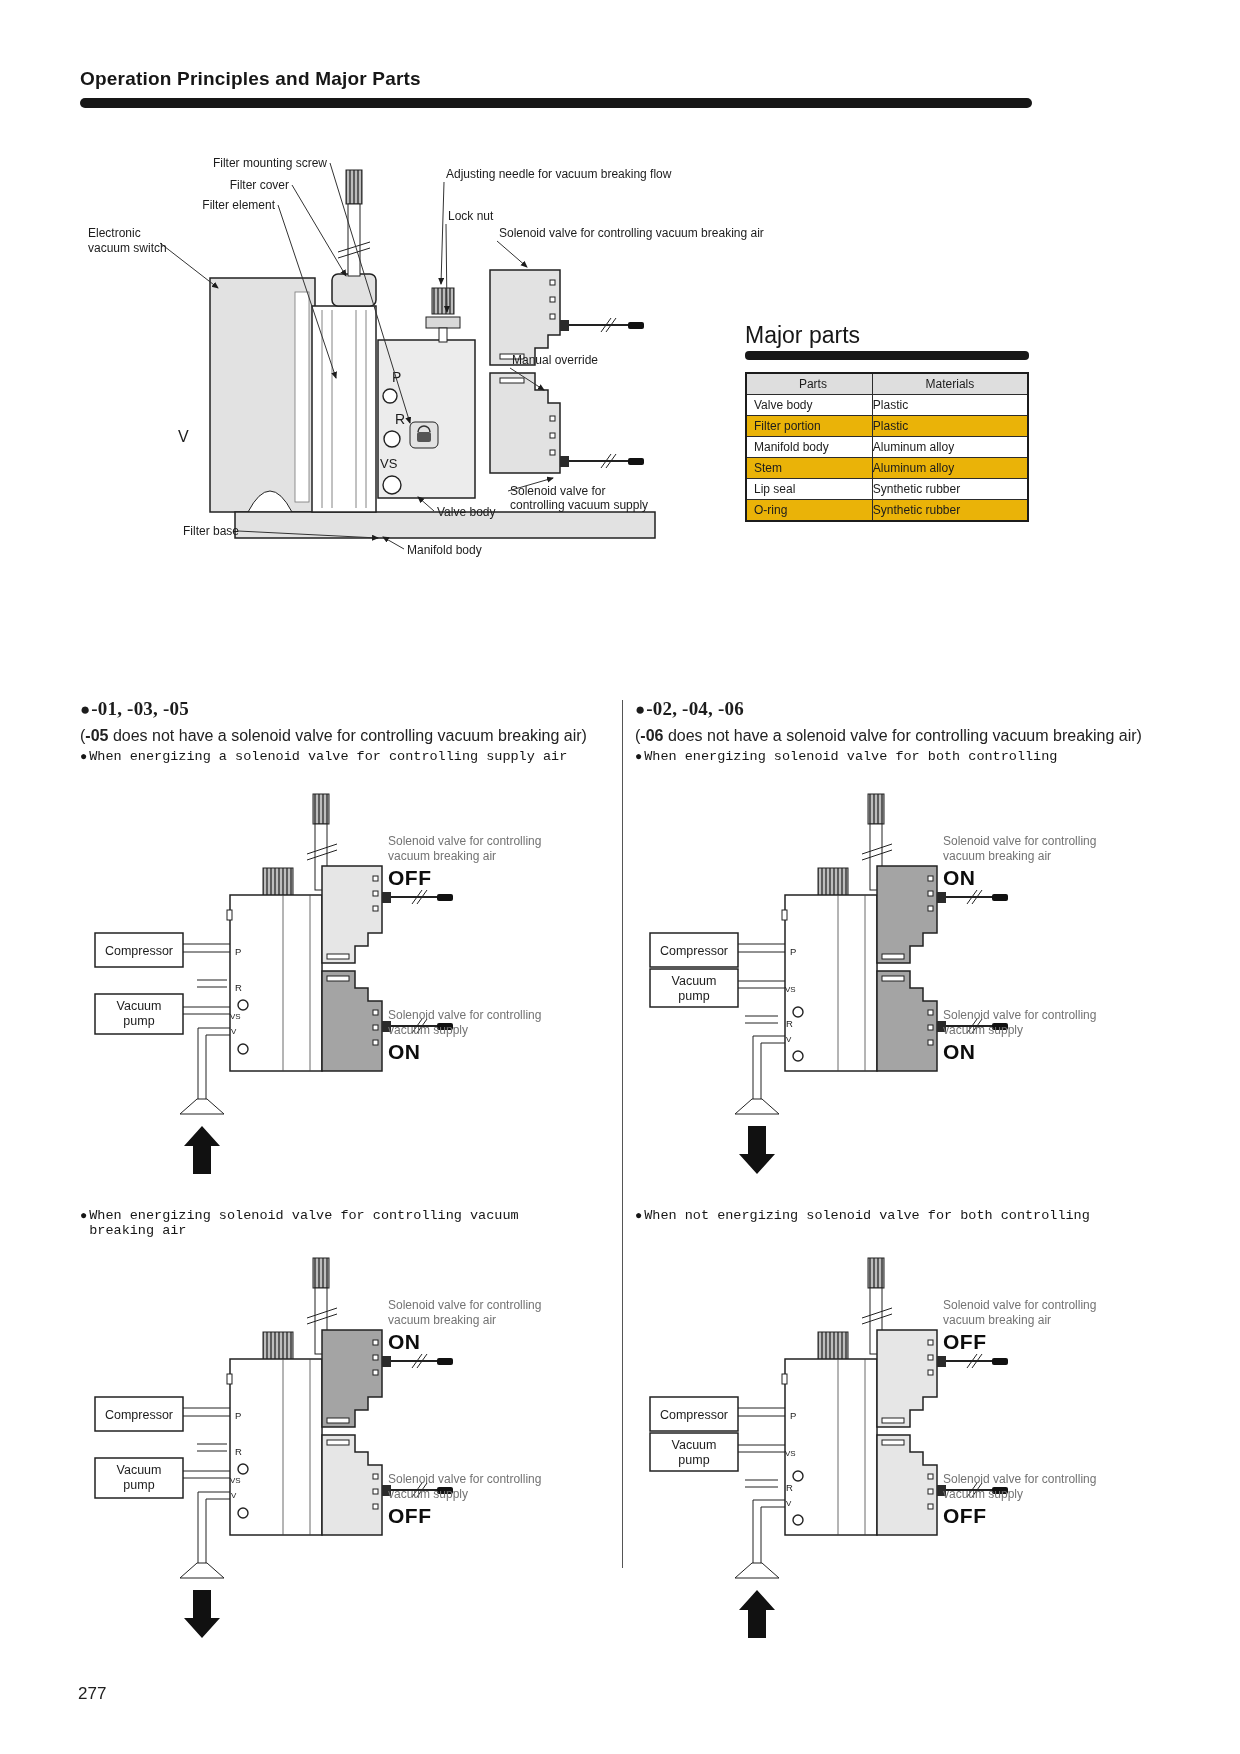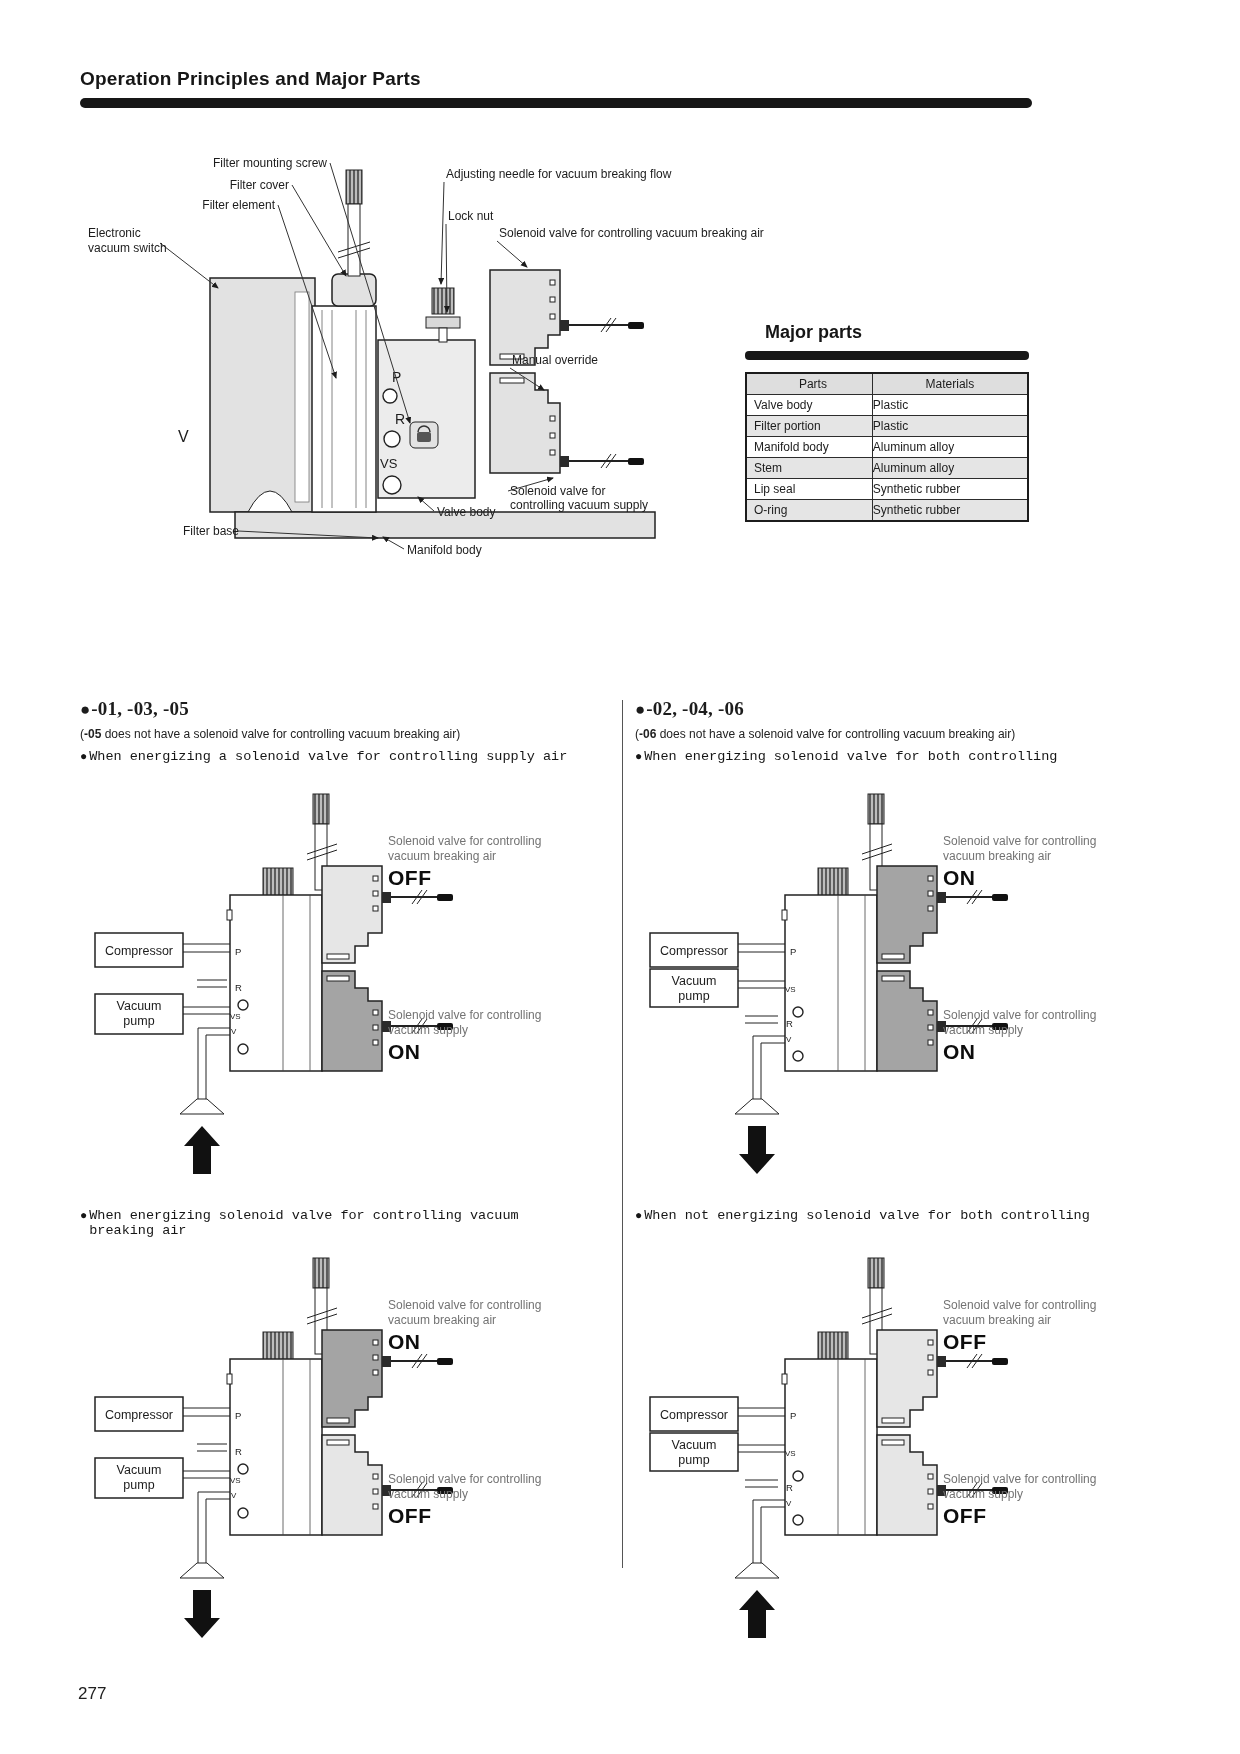--- a/index.html
+++ b/index.html
@@ -1,35 +1,35 @@
 <!DOCTYPE html>
 <html><head>
 <meta charset="utf-8">
 <style>
   html,body{margin:0;padding:0;background:#888;}
   .page{position:relative;width:1240px;height:1754px;background:#ffffff;
         font-family:"Liberation Sans",sans-serif;color:#1c1c1c;overflow:hidden;}
   .abs{position:absolute;}
   .page-title{font-size:19px;font-weight:bold;color:#161616;letter-spacing:.2px;}
   .title-bar{background:#171717;border-radius:5px;}
-  .section-title{font-size:18px;font-weight:bold;color:#161616;margin-left:20px;}
+  .section-title{font-size:23px;font-weight:normal;color:#161616;}
   svg text{font-family:"Liberation Sans",sans-serif;fill:#1c1c1c;}
   
   table.parts{border-collapse:collapse;width:284px;font-size:12px;}
   table.parts td{border:1px solid #2c2c2c;height:20px;padding:0;}
   table.parts tr.hdr td{background:#dedede;text-align:center;font-size:12px;}
   table.parts td.c0{width:122px;padding-left:7px;text-align:left;}
   table.parts td.c1{width:160px;}
   table.parts{border:2px solid #1c1c1c;}
-  table.parts tr.alt td{background:#e5e5e5;}
+  table.parts tr.alt td{background:#eab308;}
   
   .model-line{display:flex;align-items:center;}
   .model-bullet{font-size:17px;line-height:17px;margin-right:1px;}
   .model-text{font-size:19px;font-weight:bold;letter-spacing:.2px;font-family:Liberation Serif, serif;}
-  .note-line{font-size:12px;color:#222;text-align:center;}
+  .note-line{font-size:16px;color:#222;text-align:center;}
   .when-line{display:flex;font-size:13.5px;color:#161616;}
   .when-bullet{font-size:12px;line-height:15px;margin-right:2px;}
   .when-text{line-height:15px;font-family:Liberation Mono, monospace;}
   .when-text .ln2{padding-left:0px;}
   .col-divider{background:#555;width:1px;}
   .op-diagram{width:480px;height:390px;}
   .sv-label{position:absolute;width:210px;}
   .svl{font-size:12px;line-height:14.5px;color:#737373;}
   .sv-state{font-size:21px;font-weight:bold;letter-spacing:.5px;margin-top:3px;color:#0d0d0d;}
   .page-num{font-size:17px;color:#202020;}

